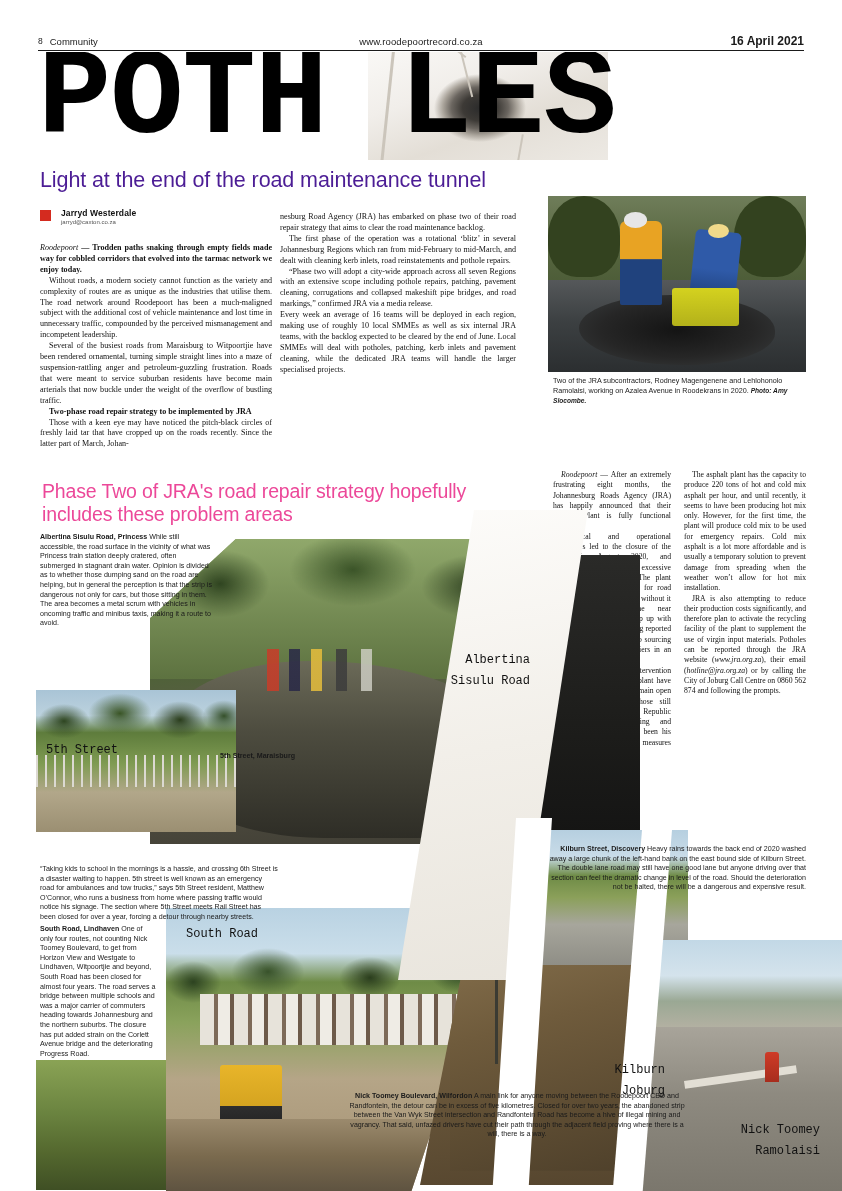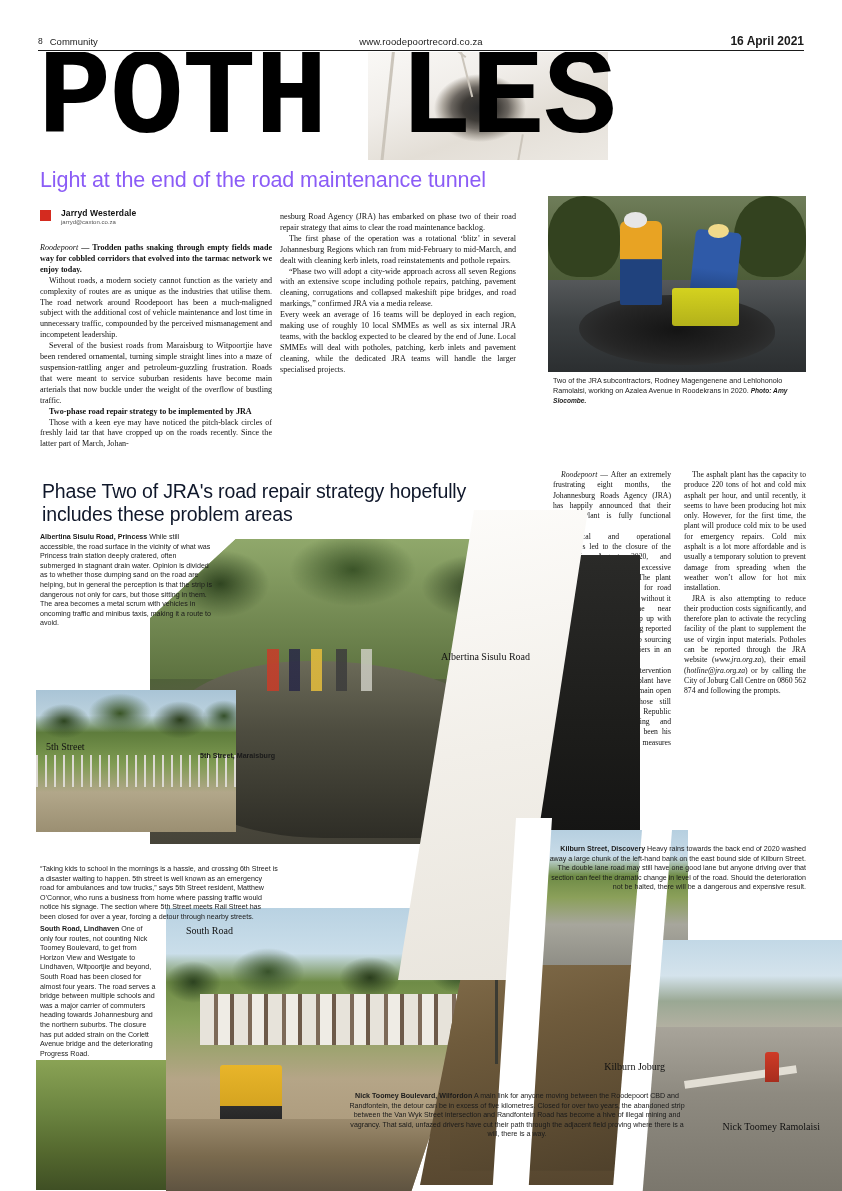--- a/index.html
+++ b/index.html
@@ -60,21 +60,21 @@
     letter-spacing: -1px;
     line-height: 112px;
     color: #000;
     white-space: nowrap;
   }
   .masthead .word .gap { color: transparent; }
 
   .subhead {
     position: absolute; left: 40px; top: 168px;
     font-family: "Liberation Sans", sans-serif;
-    font-size: 21.5px; font-weight: 400; color: #8b5cf6;
+    font-size: 21.5px; font-weight: 400; color: #4c1d95;
     letter-spacing: -0.1px;
   }
 
   
   .byline { position: absolute; left: 40px; top: 208px; width: 240px; }
   .byline .sq {
     width: 11px; height: 11px; background: #d42b1f;
     display: inline-block; vertical-align: top; margin-top: 2px;
   }
   .byline .txt {
@@ -144,21 +144,21 @@
   }
   #col3 { left: 553px; top: 470px; width: 118px; font-size: 7.7px; line-height: 10.3px;}
   #col4 { left: 684px; top: 470px; width: 122px; font-size: 7.7px; line-height: 10.3px;}
   #col3 p, #col4 p { text-indent: 8px; }
   .it { font-style: italic; }
 
   
   .head3 {
     position: absolute; left: 42px; top: 480px; width: 470px;
     font-family: "Liberation Sans", sans-serif;
-    font-size: 19.5px; line-height: 23px; color: #0f172a;
+    font-size: 19.5px; line-height: 23px; color: #ec4899;
     letter-spacing: -0.15px; z-index: 6;
   }
 
   
   .collage { position: absolute; left: 0; top: 500px; width: 842px; height: 691px; }
 
   .ph { position: absolute; overflow: hidden; }
 
   
   #ph-albertina {
@@ -302,41 +302,41 @@
   
   .sep { position:absolute; background:#ffffff; z-index: 5; }
   #sep1 { left: 492px; top: 318px; width: 60px; height: 380px;
           clip-path: polygon(40% 0%, 100% 0%, 60% 100%, 0% 100%); }
   #sep2 { left: 612px; top: 330px; width: 60px; height: 370px;
           clip-path: polygon(50% 0%, 100% 0%, 50% 100%, 0% 100%); }
 
   
   .plabel {
     position: absolute;
-    font-family: Liberation Serif, serif;
-    font-size: 10px; line-height: 13px; color: #111;
+    font-family: Liberation Mono, monospace;
+    font-size: 12px; line-height: 21px; color: #111;
     z-index: 10;
   }
   #lbl-albertina { left: 430px; top: 150px; text-align: right; width: 100px; }
   #lbl-5th-photo { left: 46px; top: 240px; }
   #lbl-south { left: 186px; top: 424px; }
   #lbl-kilburn { left: 575px; top: 560px; text-align: right; width: 90px; }
   #lbl-nick { left: 710px; top: 620px; text-align: right; width: 110px; }
 
   
   .ctext {
     position: absolute;
     font-family: "Liberation Sans", sans-serif;
     font-size: 7.1px; line-height: 9.6px;
     color: #1a1a1a; z-index: 9;
   }
   .ctext .tt { font-weight: 600; }
 
   #t-albertina { left: 40px; top: 33px; width: 172px; }
-  #t-5th { left: 155px; top: 252px; width: 120px; text-align: right; }
+  #t-5th { left: 155px; top: 252px; width: 140px; text-align: right; }
   #t-5th-cont { left: 40px; top: 365px; width: 238px; }
   #t-south { left: 40px; top: 425px; width: 116px; }
   #t-kilburn { left: 542px; top: 345px; width: 264px; text-align: right; }
   #t-nick { left: 348px; top: 592px; width: 338px; text-align: center; }
 </style>
 </head>
 <body>
 
 <div class="page">
 

